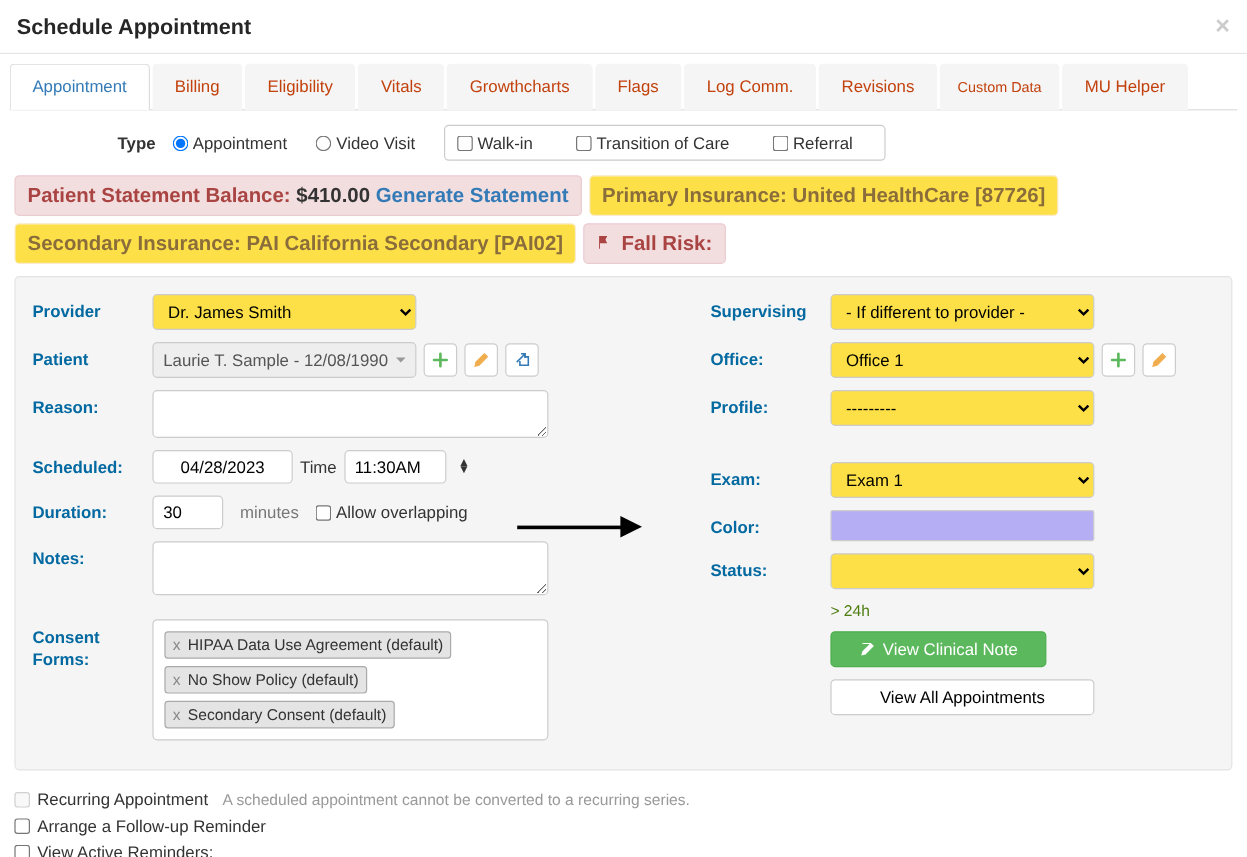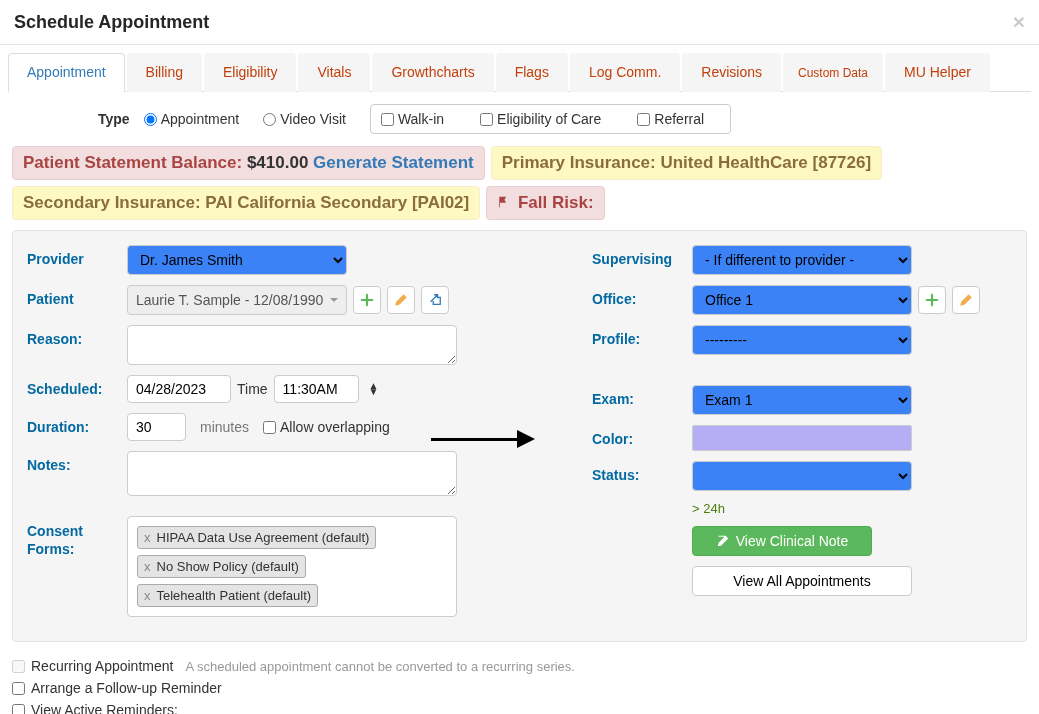--- a/index.html
+++ b/index.html
@@ -15,32 +15,32 @@
 .tab.small { font-size: 12px; padding: 12px 14px; }
 .type-row { display: flex; align-items: center; gap: 8px; padding: 12px 8px 12px 90px; }
 .type-row label.lab { font-weight: bold; margin-right: 6px;}
 .radio-opt, .check-opt { display: flex; align-items: center; gap: 4px; margin-right: 16px;}
 .check-group { border: 1px solid #ccc; border-radius: 4px; padding: 6px 10px; display: flex; gap: 20px;}
 .alerts { display: flex; flex-wrap: wrap; gap: 6px; padding: 0 4px; margin-bottom: 10px;}
 .alert { border: 1px solid; border-radius: 4px; padding: 6px 10px; font-size: 17px; font-weight: bold;}
 .alert.red { background: #f2dede; border-color: #ebccd1; color: #a94442; }
 .alert.red .amount { color: #333; }
 .alert.red .gen { color: #337ab7; cursor: pointer; }
-.alert.yellow { background: #fef9c3; border-color: #faebcc; color: #8a6d3b; }
+.alert.yellow { background: #fde047; border-color: #faebcc; color: #8a6d3b; }
 .alert.danger { background: #f2dede; border-color: #ebccd1; color: #a94442; }
 .flag-icon { margin-right: 4px; }
 .well { background: #f5f5f5; border: 1px solid #e3e3e3; border-radius: 4px; padding: 14px; margin: 0 4px 10px; }
 .grid { display: flex; gap: 30px; }
 .col { flex: 1; }
 .col.right { flex: 0 0 420px;}
 .form-row { display: flex; align-items: flex-start; margin-bottom: 10px; }
 .form-row > label { width: 100px; padding-right: 10px; padding-top: 6px; font-weight: bold; color: #0369a1; font-size:14px;}
 .form-row > .ctrl { flex: 1; display: flex; align-items: center; gap: 6px; flex-wrap: wrap;}
 select, input[type=text], textarea { border: 1px solid #ccc; border-radius: 4px; padding: 5px 8px; font-size: 14px; font-family: inherit;}
-select { background: #3b82f6; height: 30px;}
+select { background: #fde047; height: 30px;}
 .sel-wide { width: 220px; }
 .patient-sel { background: #eee; height:30px; display:flex; align-items:center; padding: 0 8px; border:1px solid #ccc; border-radius:4px; width:220px; justify-content:space-between; color:#555;}
 .caret-down { width:0; height:0; border-left:4px solid transparent; border-right:4px solid transparent; border-top:4px solid #999;}
 .icon-btn { width: 28px; height: 28px; border: 1px solid #ccc; border-radius: 4px; background: #fff; display: inline-flex; align-items: center; justify-content: center; cursor: pointer; }
 .icon-btn.green svg { fill: #5cb85c; stroke: #5cb85c;}
 .icon-btn.orange svg { fill: #f0ad4e; stroke: #f0ad4e;}
 .icon-btn.blue svg { fill: #337ab7; stroke: #337ab7;}
 textarea { width: 330px; height: 40px; resize: both;}
 textarea.notes { height: 45px;}
 .time-spin { display:flex; flex-direction:column; line-height:6px; margin-left:4px; cursor:pointer;}
@@ -95,21 +95,21 @@
           <input type="radio" name="appt-type" style=""> 
           <span>Video Visit</span>
         </label>
       <div class="check-group">
         <label class="check-opt">
             <input type="checkbox" style=""> 
             <span>Walk-in</span>
           </label>
         <label class="check-opt">
             <input type="checkbox" style=""> 
-            <span>Eligibility of Care</span>
+            <span>Transition of Care</span>
           </label>
         <label class="check-opt">
             <input type="checkbox" style=""> 
             <span>Referral</span>
           </label>
       </div>
     </div>
 
     <div class="alerts">
       <div class="alert red">
@@ -166,21 +166,21 @@
           <div class="form-row">
             <label>Reason:</label>
             <div class="ctrl">
                 <textarea style=""></textarea>
               </div>
           </div>
 
           <div class="form-row">
             <label>Scheduled:</label>
             <div class="ctrl">
-              <input type="text" style="width: 104px;" value="04/28/2023">
+              <input type="text" style="width: 117px; text-align: center;" value="04/28/2023">
               <span>Time</span>
               <input type="text" style="width: 85px;" value="11:30AM">
               <div class="time-spin">
                   <span>▲</span>
                   <span>▼</span>
                 </div>
             </div>
           </div>
 
           <div class="form-row">
@@ -209,21 +209,21 @@
                 <span class="tag">
                     <span class="x">x</span>
                     <span>HIPAA Data Use Agreement (default)</span>
                   </span>
                 <span class="tag">
                     <span class="x">x</span>
                     <span>No Show Policy (default)</span>
                   </span>
                 <span class="tag">
                     <span class="x">x</span>
-                    <span>Telehealth Patient (default)</span>
+                    <span>Secondary Consent (default)</span>
                   </span>
               </div>
             </div>
           </div>
 
         </div>
 
         <div class="col right">
 
           <div class="form-row">

